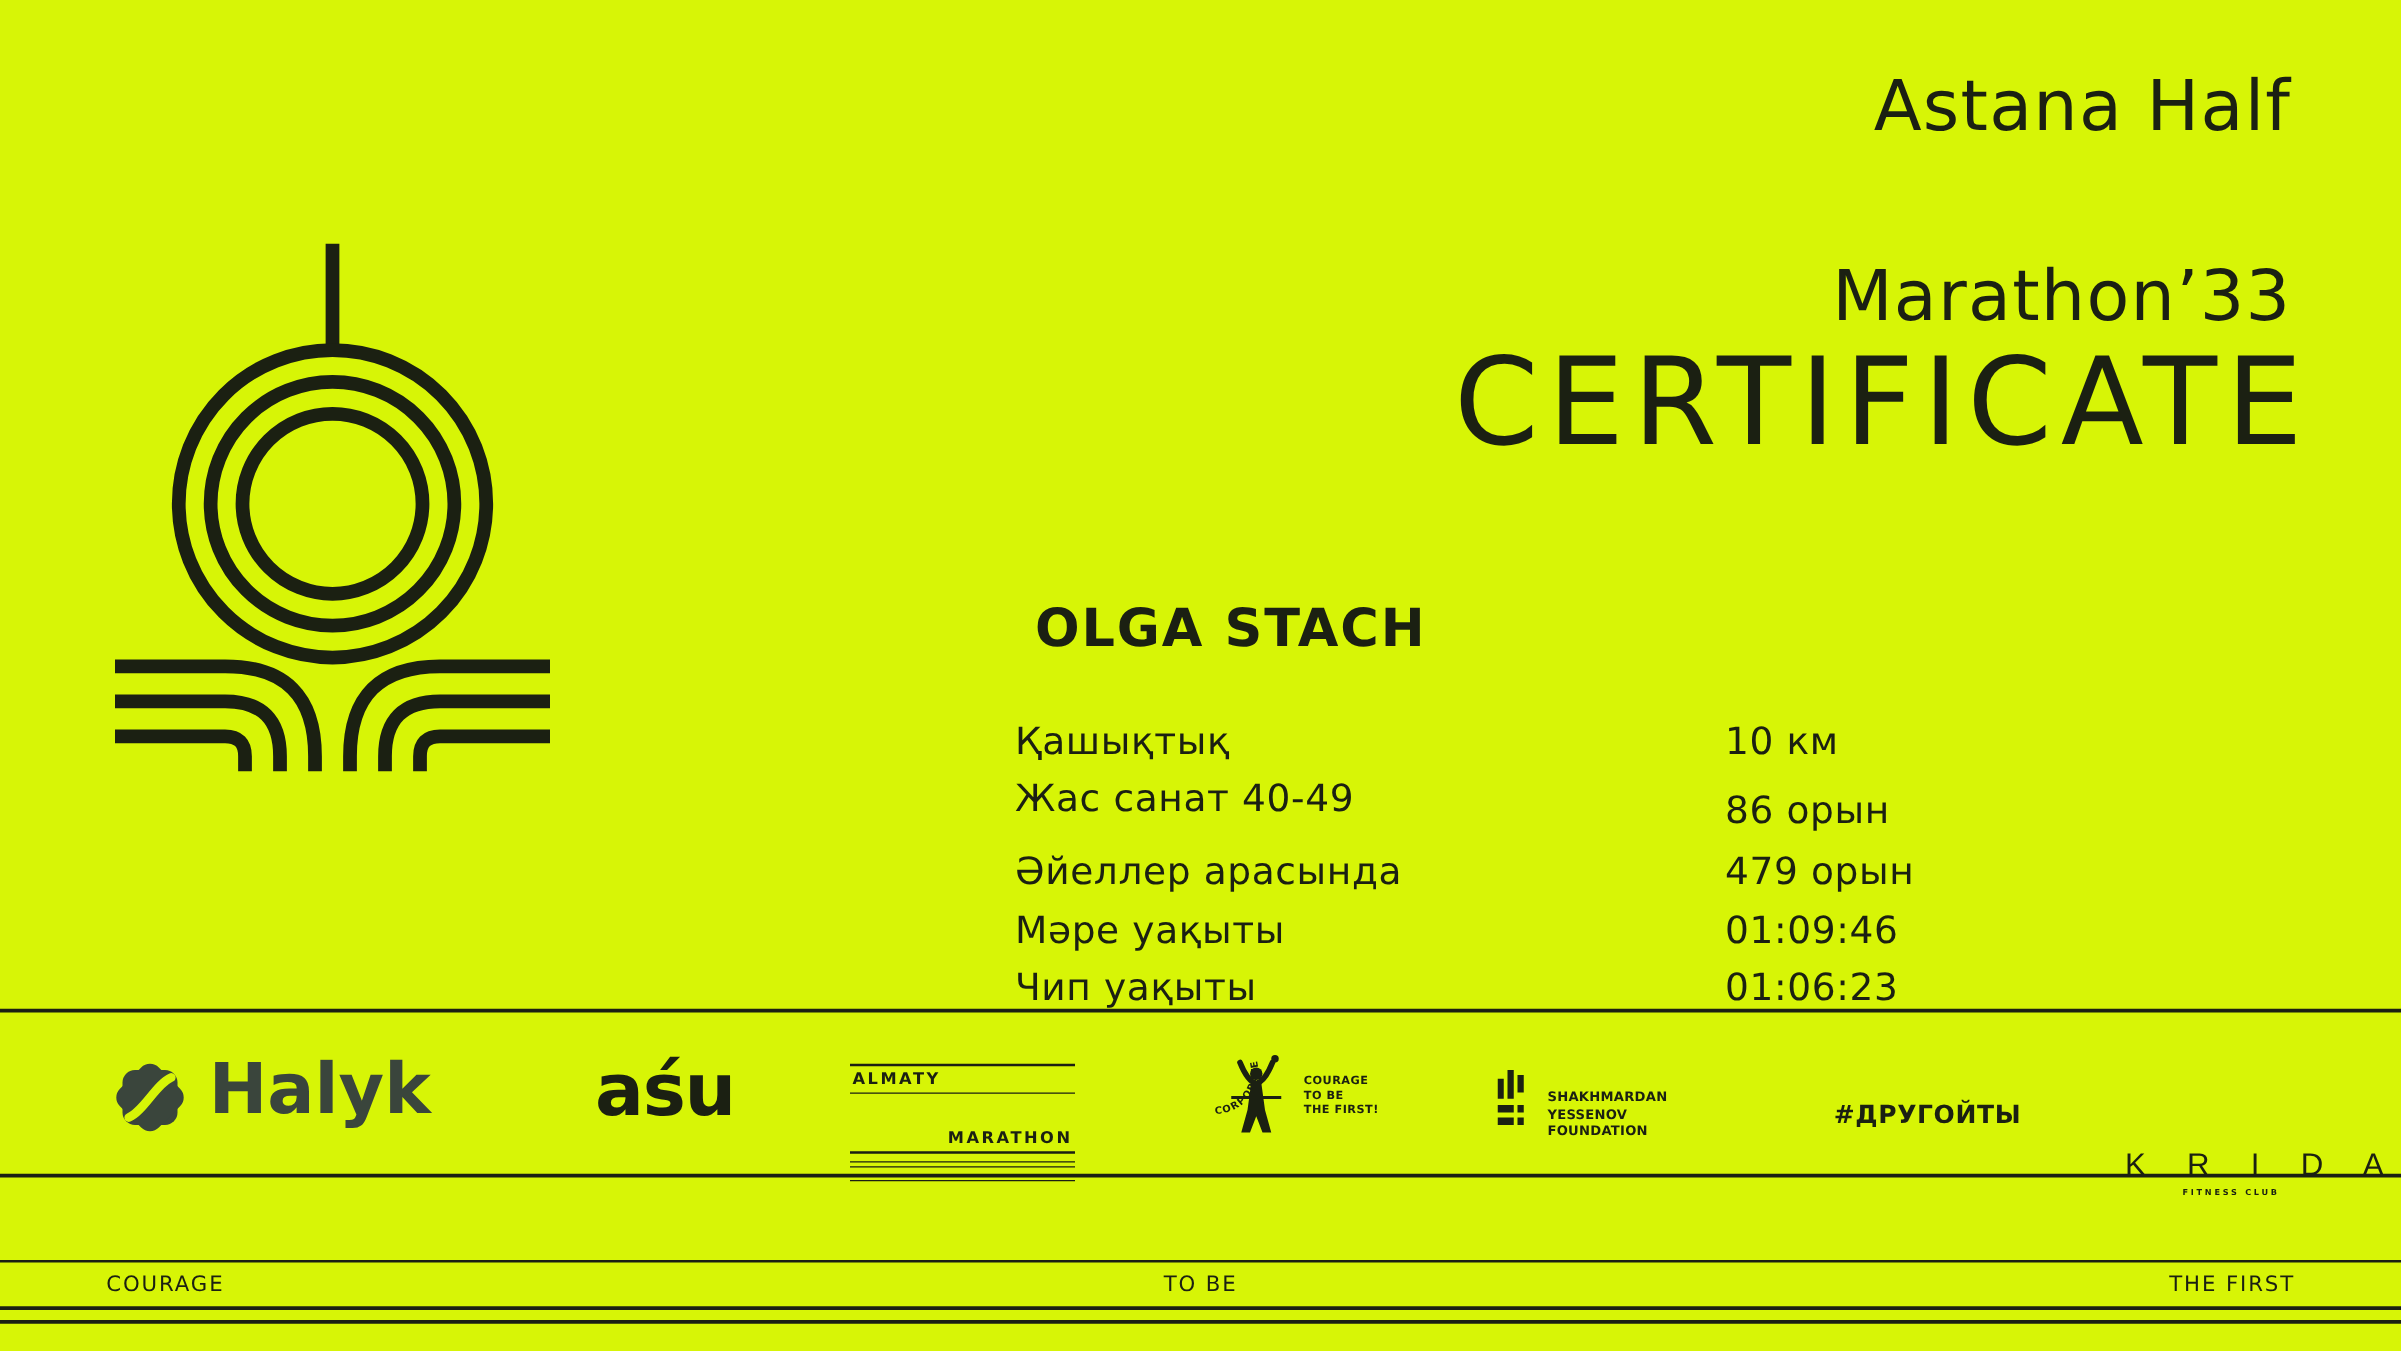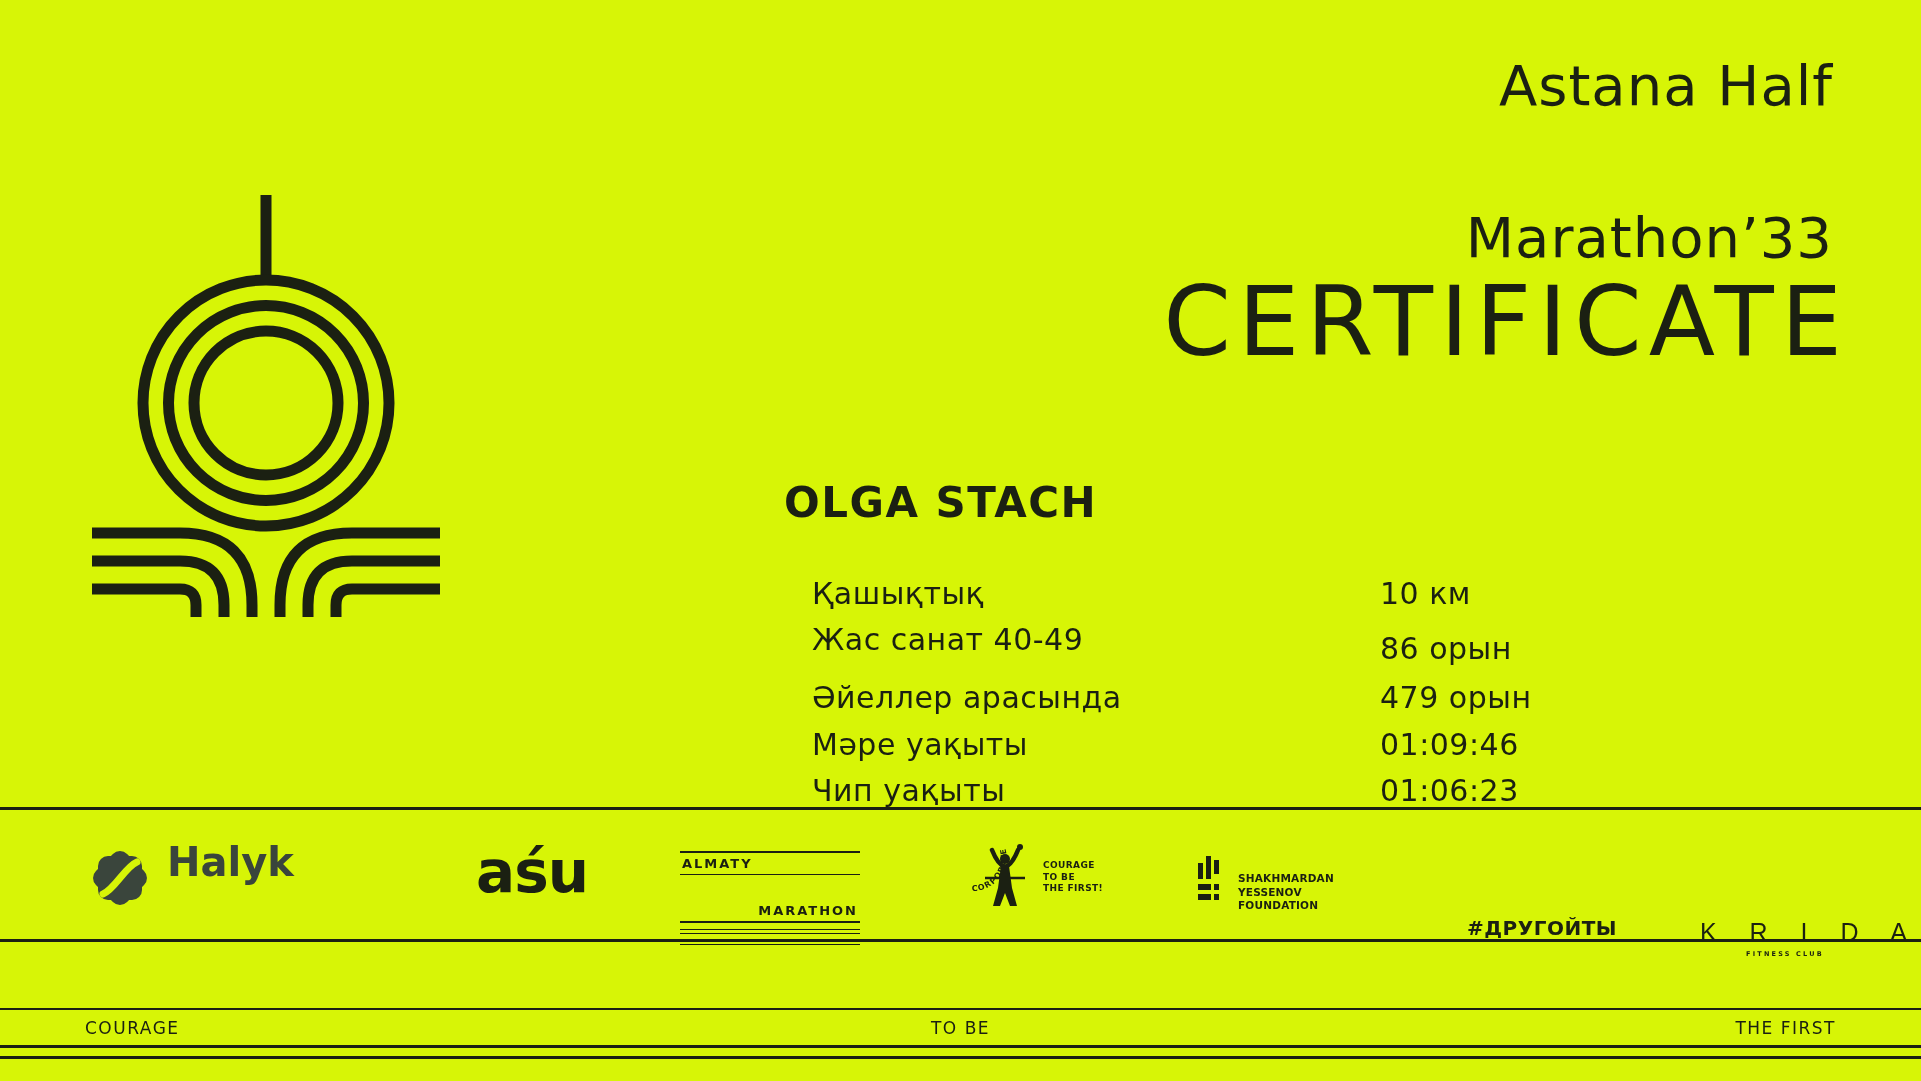--- a/index.html
+++ b/index.html
@@ -20,50 +20,50 @@
   .cert-heading{
     position:absolute; top:272px; right:72px; text-align:right;
     font-size:97px; letter-spacing:7px; line-height:100px;
   }
 
   
   .event-logo{position:absolute; left:70px; top:160px;}
 
   
   .participant-name{
-    position:absolute; left:784px; top:478px;
+    position:absolute; left:828px; top:478px;
     font-size:42px; font-weight:700; letter-spacing:1.5px;
   }
   .row{position:absolute; left:812px; width:1040px; height:42px;text-align:right;}
   .r1{top:576px}.r2{top:622px}.r3{top:680px}.r4{top:727px}.r5{top:773px}
   .rlabel{position:absolute; left:0; top:0; font-size:30px; letter-spacing:.5px;}
   .rvalue{position:absolute; left:568px; top:0; font-size:30px; letter-spacing:.5px;}
   .r2 .rvalue{top:9px}
 
   
   .div-top{top:807px;height:3px}
   .div-bottom{top:939px;height:3px}
   .sponsor{position:absolute;}
   .halyk{left:85px; top:843px; width:280px; height:72px;}
-  .halyk-word{position:absolute; left:82px; top:-4px; font-size:40px; font-weight:700;
+  .halyk-word{position:absolute; left:82px; top:-4px; font-size:56px; font-weight:700;
     color:var(--halyk); letter-spacing:0; font-family:"DejaVu Sans",sans-serif;}
   .asu{left:476px; top:838px; font-size:58px; font-weight:700; letter-spacing:-1px;}
   .almaty{left:680px; top:851px; width:180px;}
   .am-line{height:1.5px;background:var(--ink);}
   .am-thin{height:1.2px;background:var(--ink);}
   .am-r1{font-size:13px;font-weight:700;letter-spacing:2px;padding:3px 0 3px 2px;}
   .am-r2{font-size:13px;font-weight:700;letter-spacing:2px;padding:3px 2px 3px 0;text-align:right;margin-top:25px;}
   .am-gap1{margin-top:6px}.am-gap2{margin-top:3px}
   .cfund{left:963px; top:838px; width:170px; height:80px;}
   .cfund-text{position:absolute; left:80px; top:22px; font-size:9px; font-weight:700;
     letter-spacing:.4px; line-height:11.5px; white-space:pre-line;}
   .yessenov{left:1198px; top:856px; width:170px; height:48px;}
   .ye-text{position:absolute; left:40px; top:16px; font-size:10.5px; font-weight:700;
     letter-spacing:.2px; line-height:13.5px; white-space:pre-line;}
-  .drugoity{left:1467px; top:916px; font-size:20px; font-weight:700; letter-spacing:.5px;}
+  .drugoity{left:1467px; top:879px; font-size:20px; font-weight:700; letter-spacing:.5px;}
   .krida{left:1700px; top:874px; text-align:left;margin-top:44px;}
   .krida-word{font-size:25px; letter-spacing:13px; font-weight:400;
     font-family:"Liberation Sans",sans-serif;}
   .krida-sub{font-size:6.5px; letter-spacing:2.2px; margin-top:3px; padding-left:46px; font-weight:700;}
 
   
   .f-line1{top:1008px;height:2px}
   .f-line2{top:1045px;height:3px}
   .f-line3{top:1056px;height:3px}
   .f-text{position:absolute; top:1018px; font-size:17px; letter-spacing:1.5px;}

